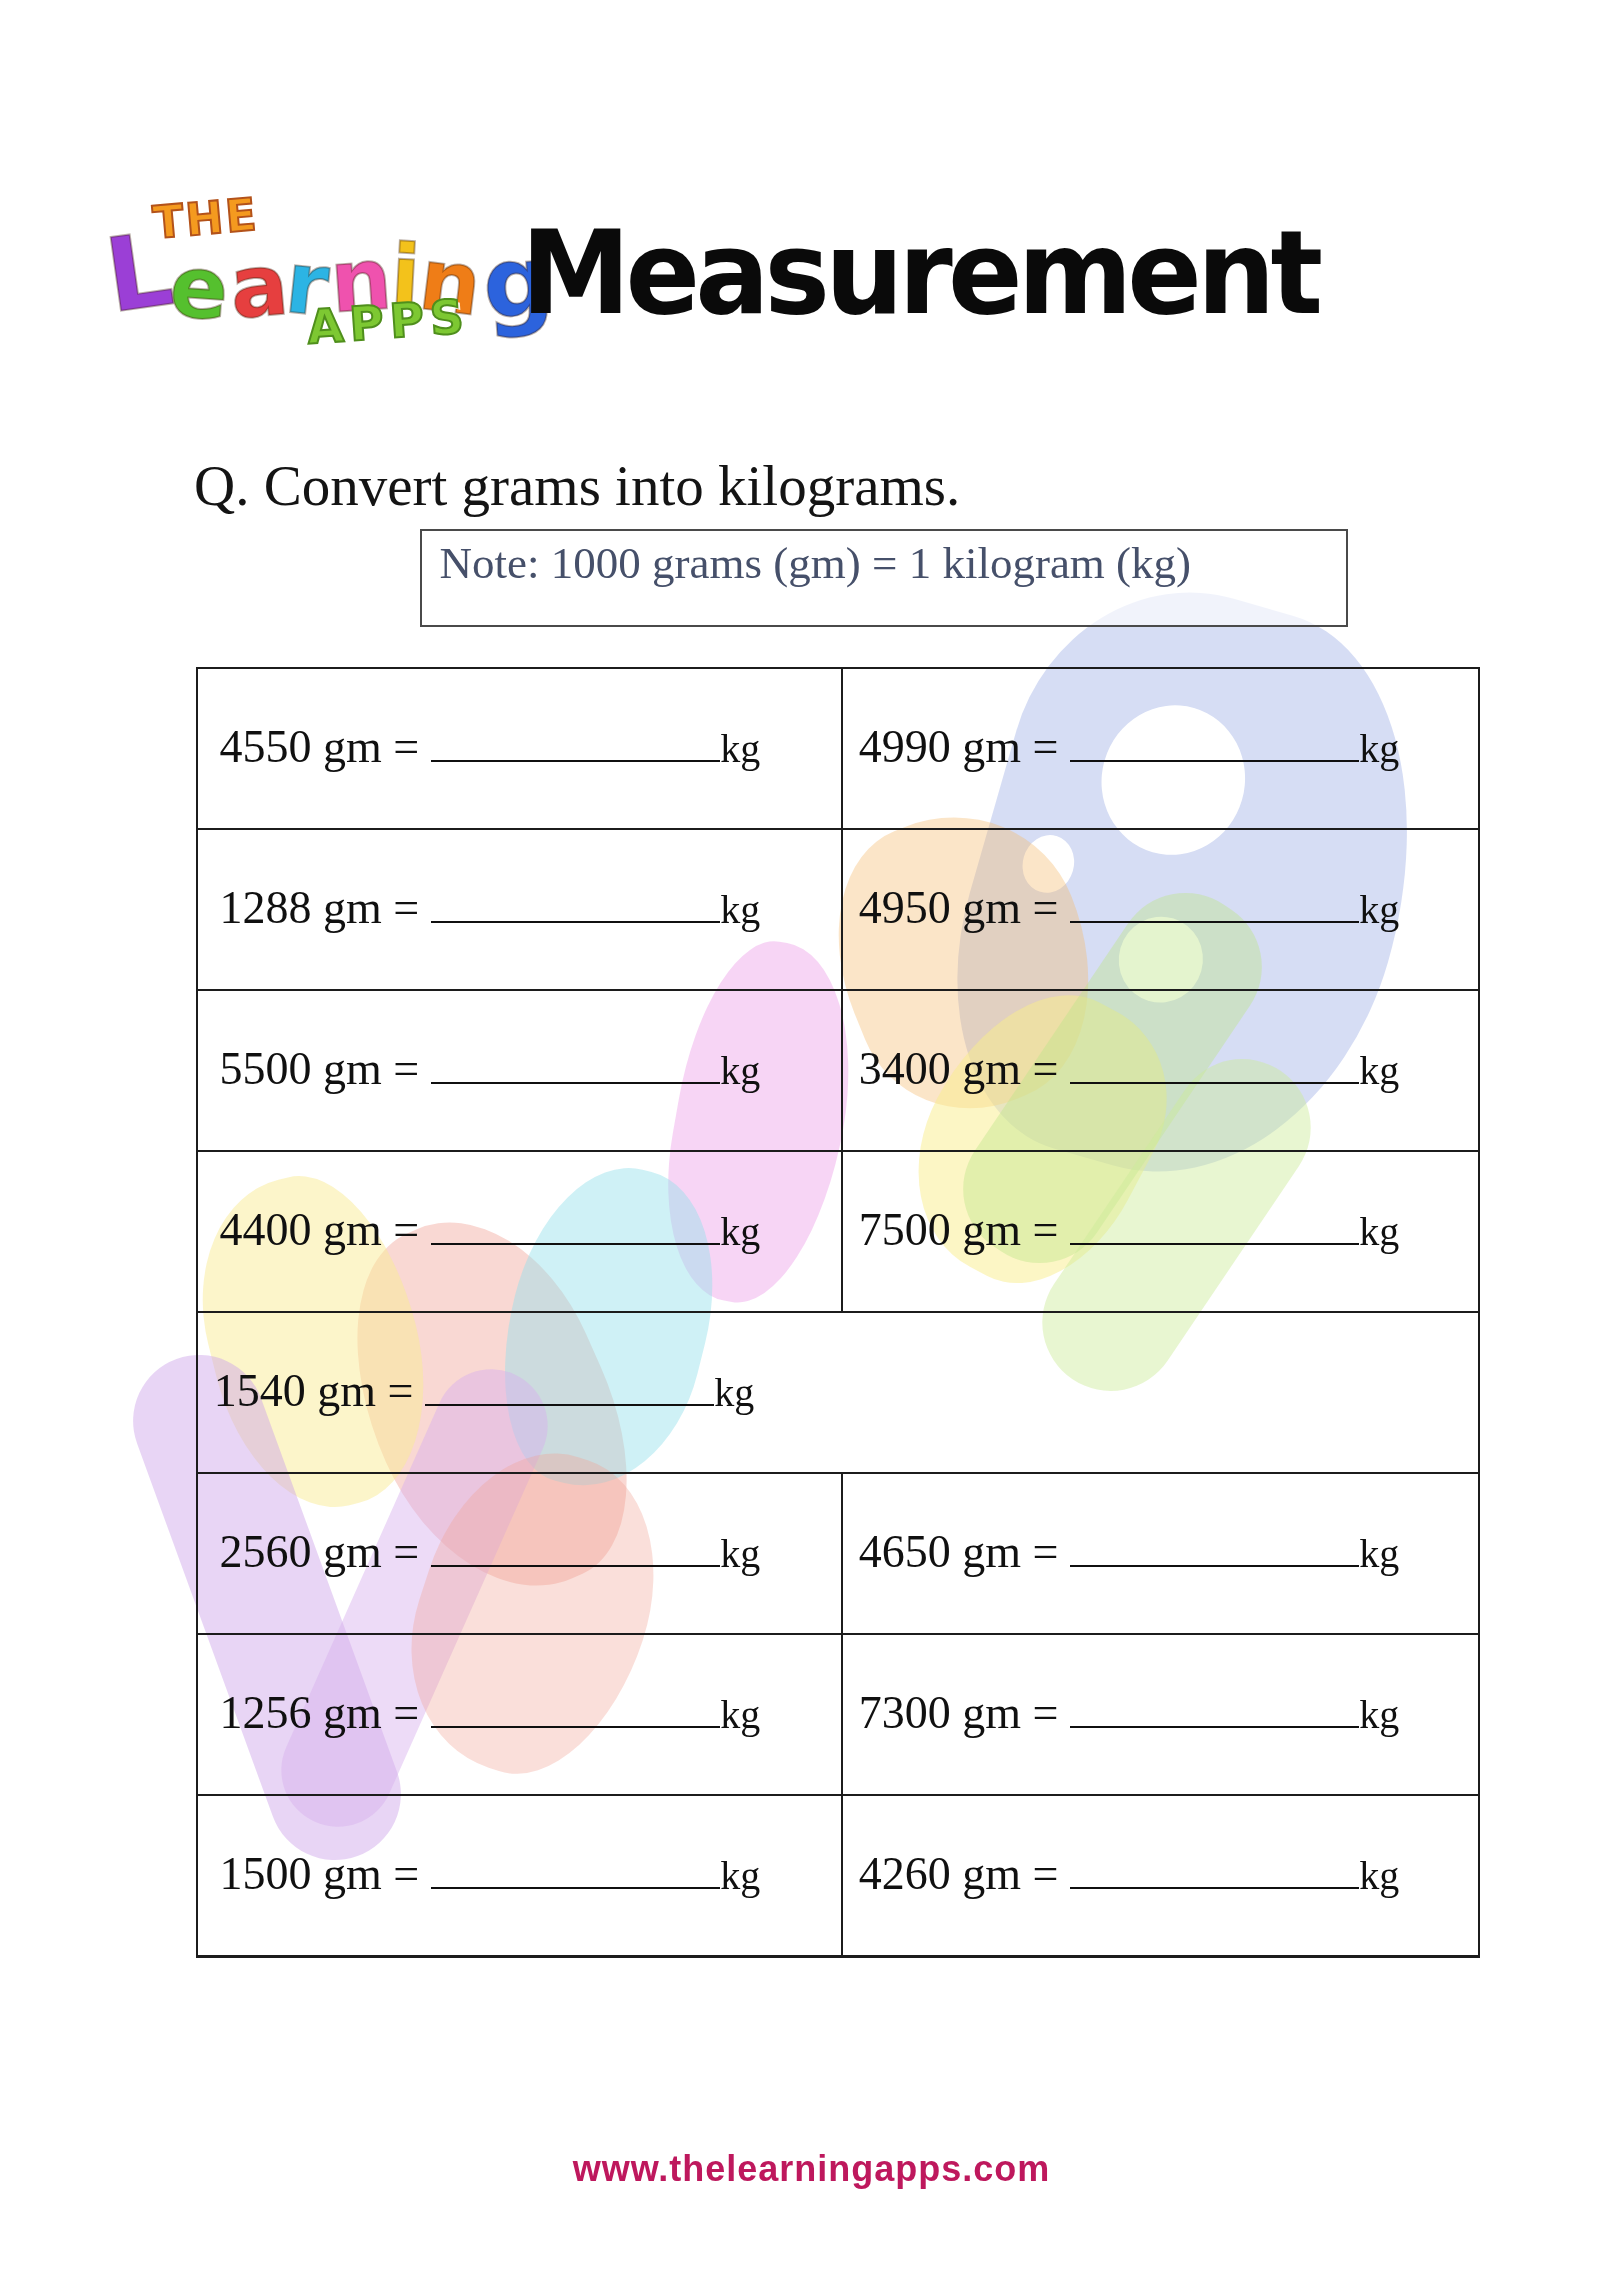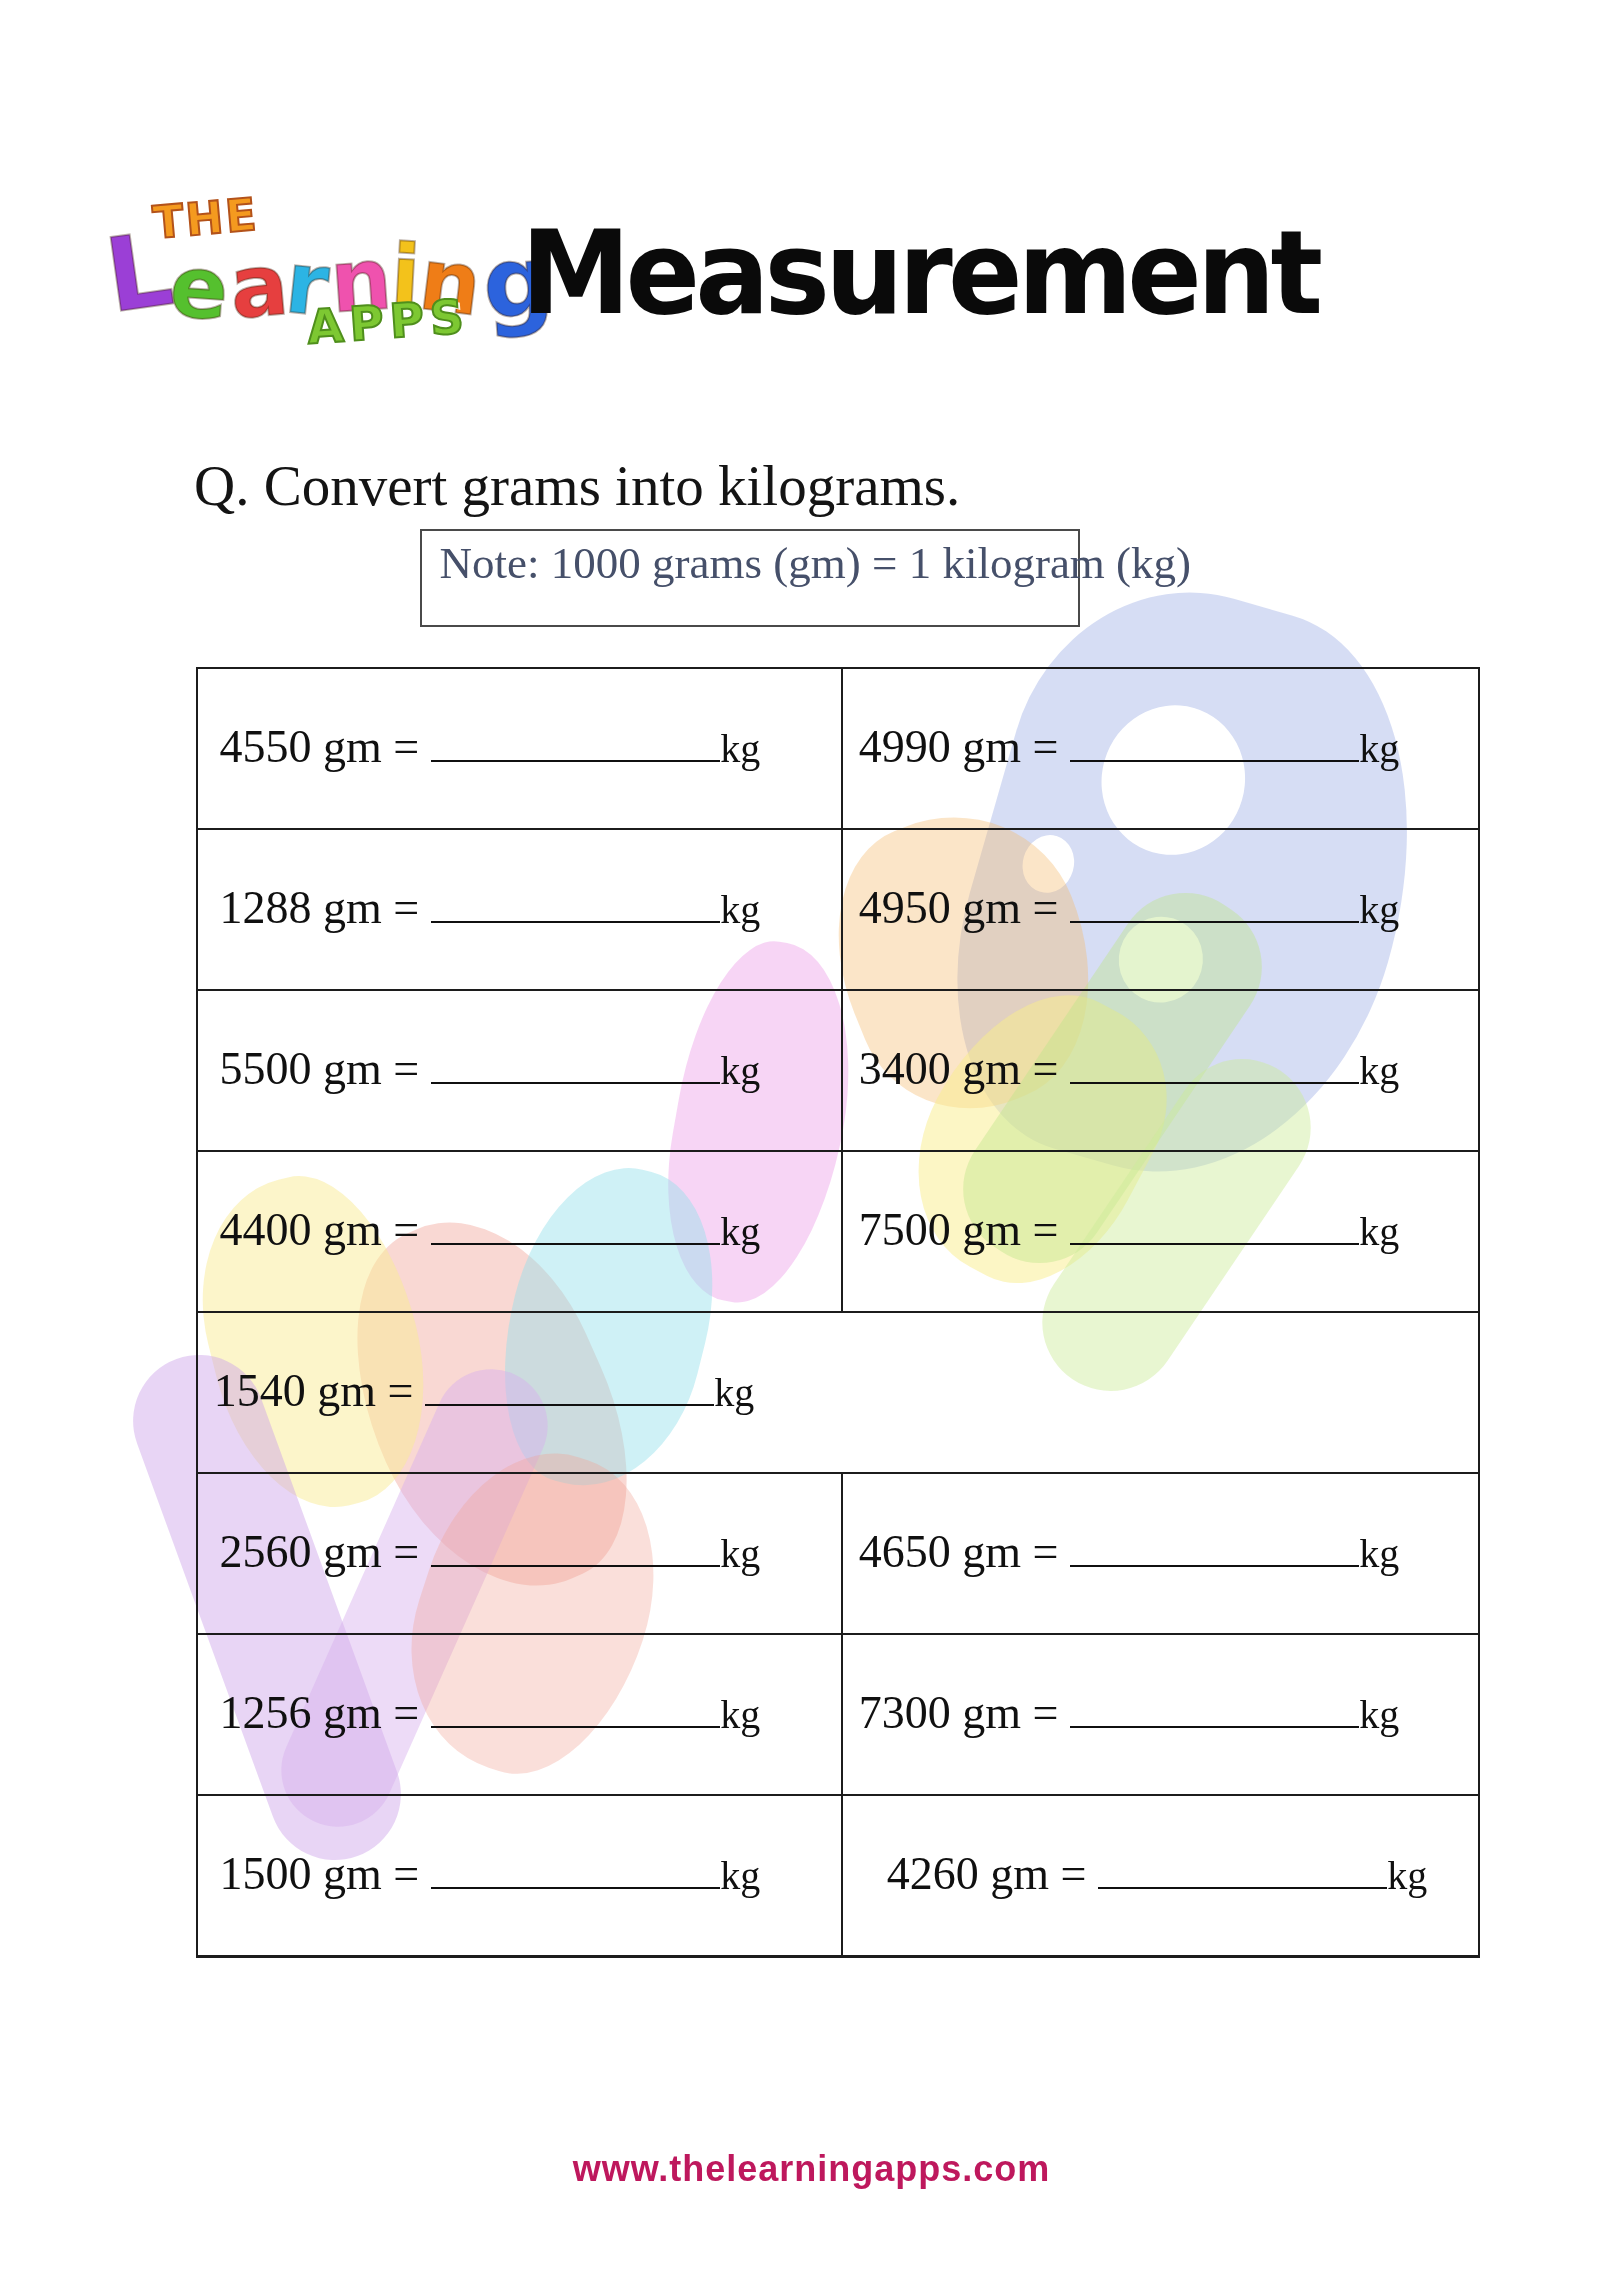--- a/index.html
+++ b/index.html
@@ -90,21 +90,21 @@
     top:453px;
     font-size:57px;
     color:#141414;
     z-index:3;
     white-space:nowrap;
   }
   .note-box{
     position:absolute;
     left:420px;
     top:529px;
-    width:660px;
+    width:928px;
     height:98px;
     border:2px solid #4a4a4a;
     background:rgba(255,255,255,0.65);
     z-index:3;
     box-sizing:border-box;
   }
   .note-text{
     margin:5.9px 0 0 17.6px;
     font-size:45px;
     color:#46506a;
@@ -152,21 +152,21 @@
     border:2px solid #1c1c1c;
     border-bottom-width:3.9px;
     box-sizing:border-box;
     background:transparent;
   }
   .t-row{
     display:flex;
     height:159px;
     border-bottom:2px solid #1c1c1c;
   }
-  .t-row:last-child{border-bottom:none;gap:28px;}
+  .t-row:last-child{border-bottom:none;}
   .t-cell{
     box-sizing:border-box;
     width:645px;
     border-right:2px solid #1c1c1c;
     line-height:155px;
     font-size:46px;
     color:#101010;
     padding-left:21.6px;
     white-space:nowrap;
     overflow:hidden;

